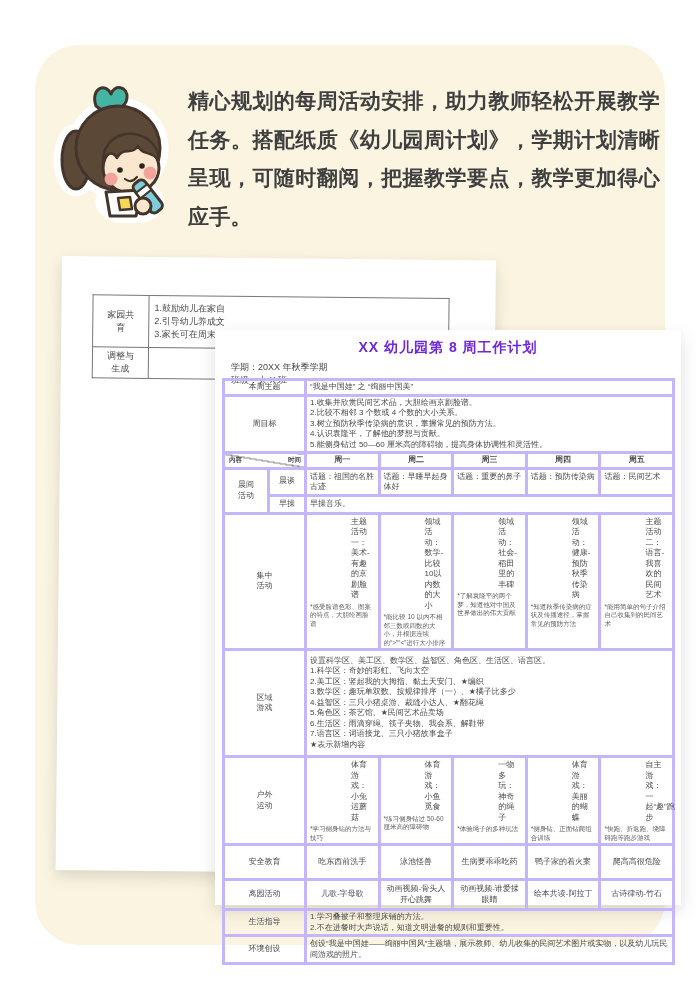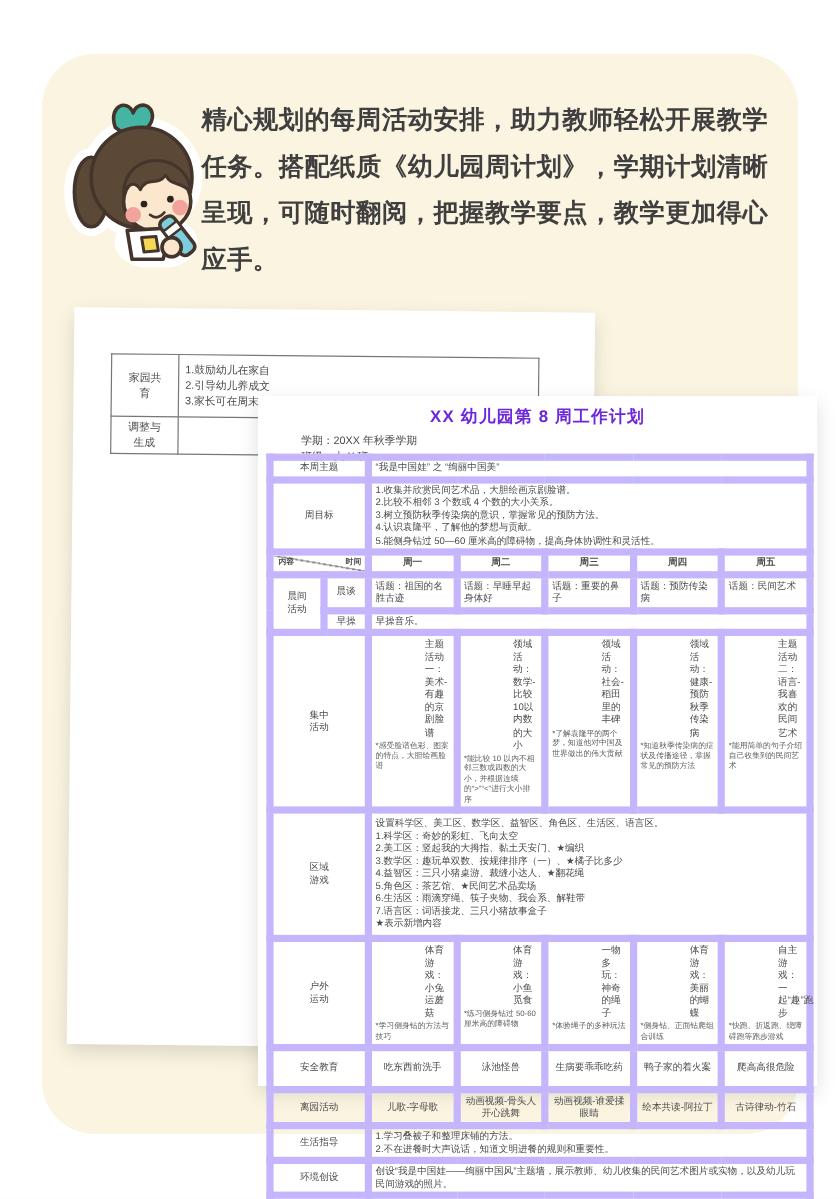--- a/index.html
+++ b/index.html
@@ -8,39 +8,39 @@
     background:#ffffff;
     font-family:"Liberation Sans","DejaVu Sans",sans-serif;
     color:#4a4a4a;
   }
   .panel{
     position:absolute;left:35px;top:45px;width:630px;height:900px;
     background:#faf4e1;border-radius:44px;
   }
   .mascot{position:absolute;left:46px;top:78px;width:130px;height:145px;}
   .intro{
-    position:absolute;left:168px;top:82px;width:472px;
+    position:absolute;left:188px;top:82px;width:472px;
     font-size:21px;font-weight:700;line-height:38.5px;color:#3f3f3f;
     letter-spacing:.3px;text-align:justify;
   }
   .paper{position:absolute;background:#ffffff;box-shadow:0 6px 16px rgba(0,0,0,.13);}
   .paper.back{left:62px;top:256px;width:434px;height:614px;transform:rotate(.6deg);transform-origin:top left;z-index:1;}
   .paper.front{left:215px;top:330px;width:466px;height:575px;z-index:2;}
 
   .btable{position:absolute;left:31px;top:38px;width:356px;border-collapse:collapse;table-layout:fixed;font-size:9px;color:#4a4a4a;}
   .btable td{border:1px solid #777;padding:2px 5px;vertical-align:middle;line-height:13px;}
   .btable .bl{width:56px;text-align:center;padding:2px 12px;}
 
   .ptitle{margin:9px 0 0;text-align:center;font-size:14px;font-weight:700;color:#6d28d9;letter-spacing:1px;}
   .pmeta{position:relative;height:28px;margin-top:3px;font-size:9px;color:#4a4a4a;}
-  .pmeta .ml{position:absolute;left:16px;top:1px;line-height:13px;margin-left:20px;}
+  .pmeta .ml{position:absolute;left:16px;top:1px;line-height:13px;}
   .pmeta .mr{position:absolute;left:258px;top:1px;line-height:13px;}
 
   .ptable{position:absolute;left:7px;top:48px;width:450px;border-collapse:collapse;table-layout:fixed;color:#4a4a4a;}
-  .ptable td{border:6px solid #c4b5fd;padding:1px 3px;vertical-align:middle;font-size:8px;line-height:10.5px;}
+  .ptable td{border:3px solid #c4b5fd;padding:1px 3px;vertical-align:middle;font-size:8px;line-height:10.5px;}
   .lab{text-align:center;font-size:8.5px;}
   .pre{white-space:pre-line;}
   .topv{vertical-align:top !important;padding-top:2px !important;}
   .ctr{text-align:center;}
   .dayhdr td{text-align:center;font-weight:700;}
   .cellt{white-space:pre-line;font-size:8px;line-height:10.5px;margin-left:41px;}
   .celln{font-size:6.5px;line-height:8.5px;color:#606060;margin-top:2px;}
   .goals{line-height:11px;}
   .zlines{line-height:11.6px;padding:2px 5px;}
   .corner{

